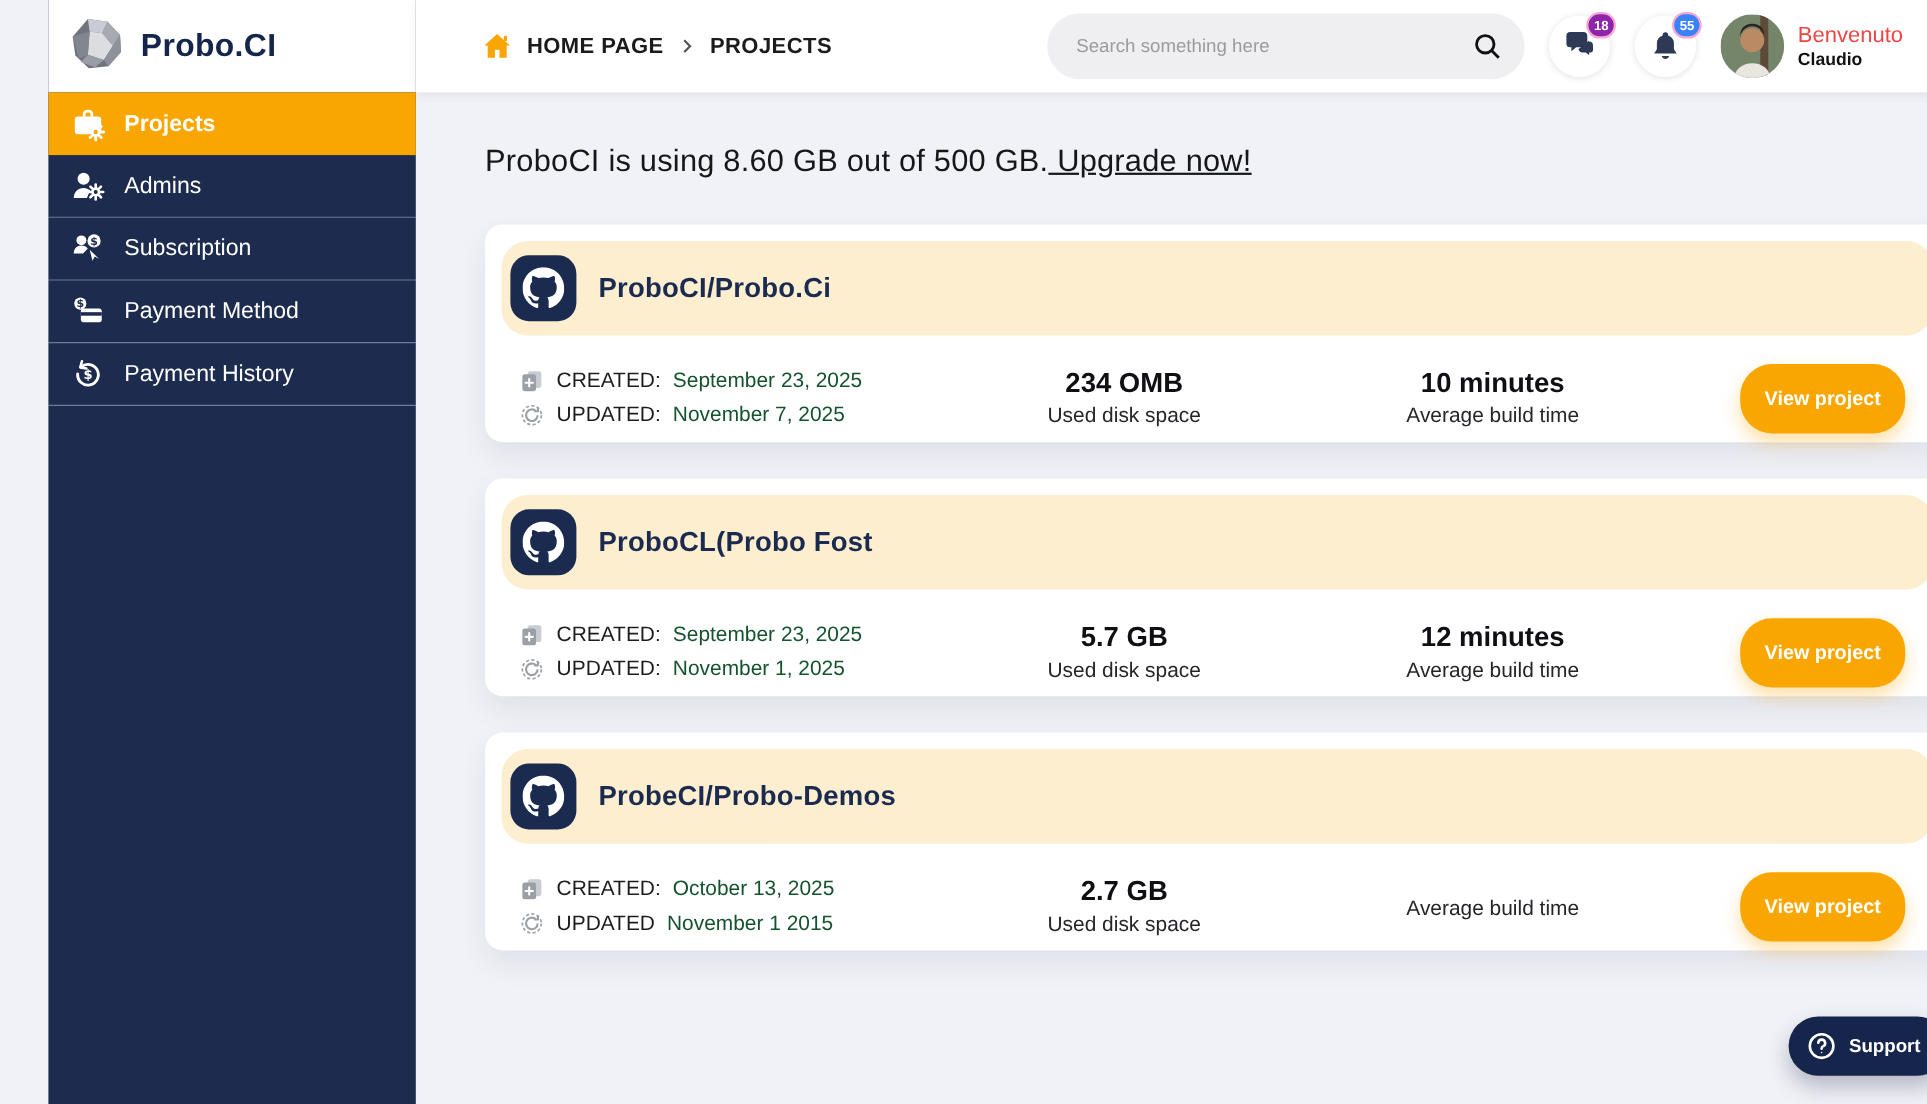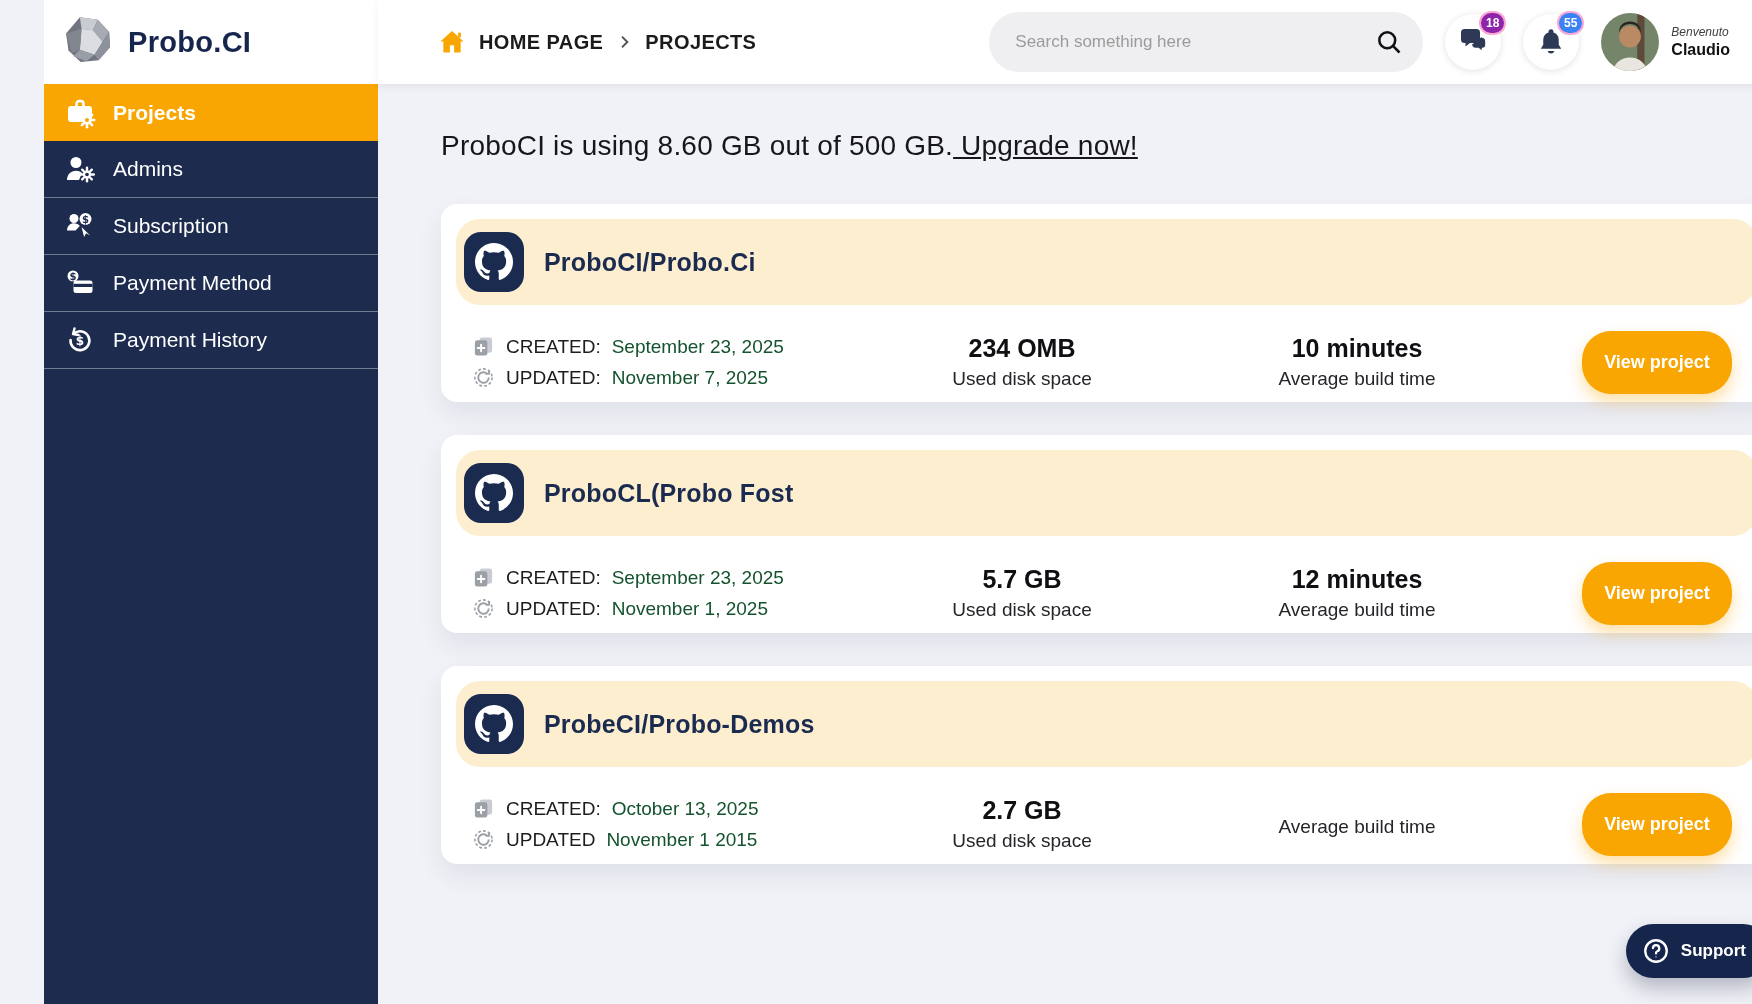--- a/index.html
+++ b/index.html
@@ -38,21 +38,21 @@
               box-shadow:0 1px 7px rgba(0,0,0,.12); position:relative;
               display:flex; align-items:center; justify-content:center; }
   .badge { position:absolute; top:-3px; right:-5px; min-width:24px; height:24px; padding:0 5px;
            border-radius:12px; color:#fff; font-size:12px; font-weight:bold;
            display:flex; align-items:center; justify-content:center; border:2px solid #f9a8d4; }
   .badge.purple { background:#8E24AA; }
   .badge.green  { background:#3b82f6; }
   .user { display:flex; align-items:center; gap:12px; cursor:pointer; }
   .avatar { width:58px; height:58px; border-radius:50%; overflow:hidden; flex:none; }
   .user-texts { line-height:1.25; }
-  .user-greeting { font-size:12px; color:#404040;font-style:italic; }
+  .user-greeting { font-size:20px; color:#ef4444; }
   .user-name { font-size:16px; font-weight:bold; color:#111; }
 
   
   main { padding:0 24px 0 63px; flex:1; }
   h1 { font-size:28px; font-weight:500; color:#17171b; margin:46px 0 42px; letter-spacing:.2px; }
   .upgrade { text-decoration:underline; color:inherit; cursor:pointer; }
 
   .card { background:#fff; border-radius:16px; box-shadow:0 12px 26px rgba(30,40,80,.08);
           padding:15px 15px 0 15px; height:198px; margin-bottom:33px; }
   .banner { height:86px; background:#FCEECF; border-radius:24px; display:flex; align-items:center;

